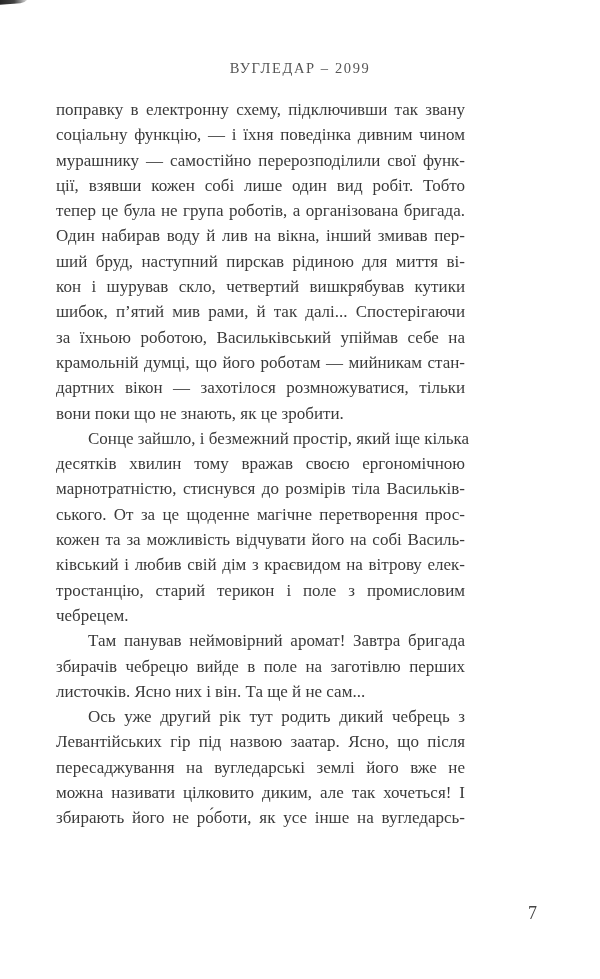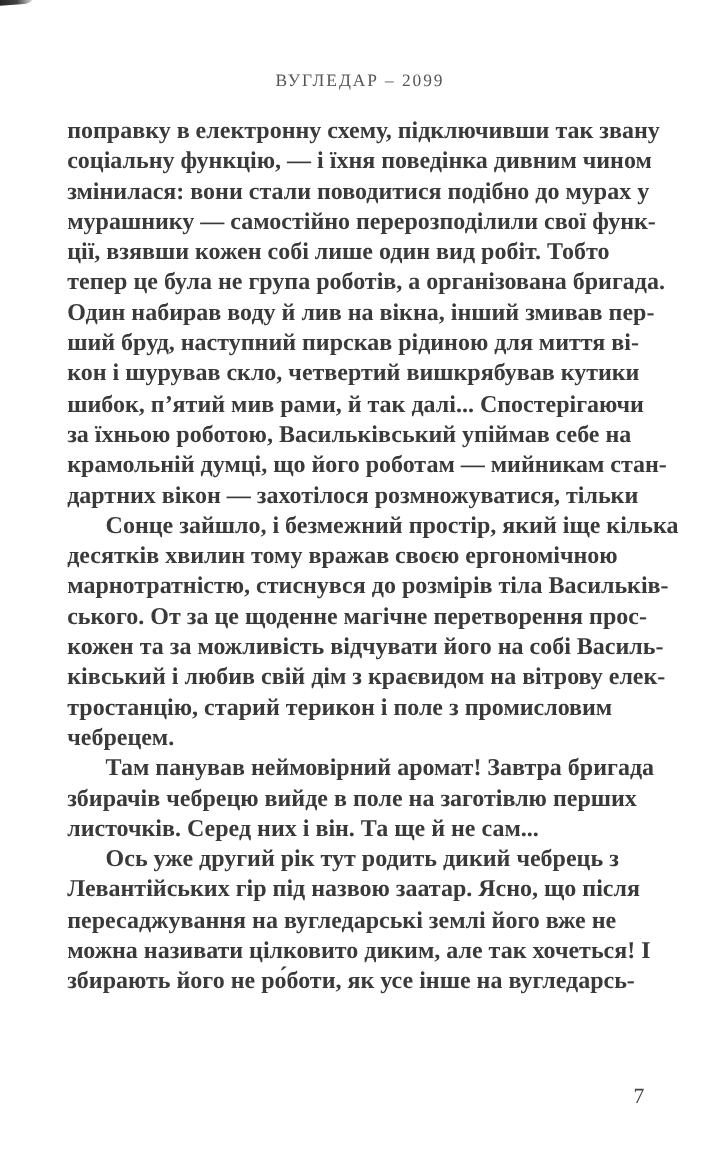--- a/index.html
+++ b/index.html
@@ -12,66 +12,66 @@
     position: absolute; left: -10px; top: -6px; width: 40px; height: 10px;
     background: linear-gradient(90deg, #111 0%, #444 60%, rgba(255,255,255,0) 100%);
     border-radius: 0 0 40px 0; transform: rotate(-4deg);
   }
   .header {
     position: absolute; top: 60px; left: 0; width: 600px; text-align: center;
     font-size: 14.5px; letter-spacing: 1.6px; color: #555;
   }
   .body-text {
     position: absolute; top: 97px; left: 56px; width: 409px;
-    font-size: 20px; line-height: 25.3px; text-align: justify; font-weight: bold;
+    font-size: 17px; line-height: 25.3px; text-align: justify;
   }
   .line { display: block; text-align: justify; text-align-last: justify; white-space: nowrap; }
   .line.last { text-align-last: left; }
   .line.indent { text-indent: 32px; }
   .page-num {
     position: absolute; top: 903px; left: 528px; font-size: 18px; color: #444;
   }
 </style>
 </head>
 <body>
 
 <div class="corner"></div>
 
 <div class="header">ВУГЛЕДАР – 2099</div>
 
 <div class="body-text" id="body-text">
     <div>
       <span class="line">поправку в електронну схему, підключивши так звану</span>
       <span class="line">соціальну функцію, — і їхня поведінка дивним чином</span>
-      <span class="line">змінилася: вони стали поводитися подібно до мурах у</span>
       <span class="line">мурашнику — самостійно перерозподілили свої функ-</span>
       <span class="line">ції, взявши кожен собі лише один вид робіт. Тобто</span>
       <span class="line">тепер це була не група роботів, а організована бригада.</span>
       <span class="line">Один набирав воду й лив на вікна, інший змивав пер-</span>
       <span class="line">ший бруд, наступний пирскав рідиною для миття ві-</span>
       <span class="line">кон і шурував скло, четвертий вишкрябував кутики</span>
       <span class="line">шибок, п’ятий мив рами, й так далі... Спостерігаючи</span>
       <span class="line">за їхньою роботою, Васильківський упіймав себе на</span>
       <span class="line">крамольній думці, що його роботам — мийникам стан-</span>
       <span class="line">дартних вікон — захотілося розмножуватися, тільки</span>
+      <span class="line last">вони поки що не знають, як це зробити.</span>
     </div>
     <div>
       <span class="line indent">Сонце зайшло, і безмежний простір, який іще кілька</span>
       <span class="line">десятків хвилин тому вражав своєю ергономічною</span>
       <span class="line">марнотратністю, стиснувся до розмірів тіла Васильків-</span>
       <span class="line">ського. От за це щоденне магічне перетворення прос-</span>
       <span class="line">кожен та за можливість відчувати його на собі Василь-</span>
       <span class="line">ківський і любив свій дім з краєвидом на вітрову елек-</span>
       <span class="line">тростанцію, старий терикон і поле з промисловим</span>
       <span class="line last">чебрецем.</span>
     </div>
     <div>
       <span class="line indent">Там панував неймовірний аромат! Завтра бригада</span>
       <span class="line">збирачів чебрецю вийде в поле на заготівлю перших</span>
-      <span class="line last">листочків. Серед них і він. Та ще й не сам...</span>
+      <span class="line last">листочків. Ясно них і він. Та ще й не сам...</span>
     </div>
     <div>
       <span class="line indent">Ось уже другий рік тут родить дикий чебрець з</span>
       <span class="line">Левантійських гір під назвою заатар. Ясно, що після</span>
       <span class="line">пересаджування на вугледарські землі його вже не</span>
       <span class="line">можна називати цілковито диким, але так хочеться! І</span>
       <span class="line">збирають його не ро́боти, як усе інше на вугледарсь-</span>
     </div>
   </div>
 

